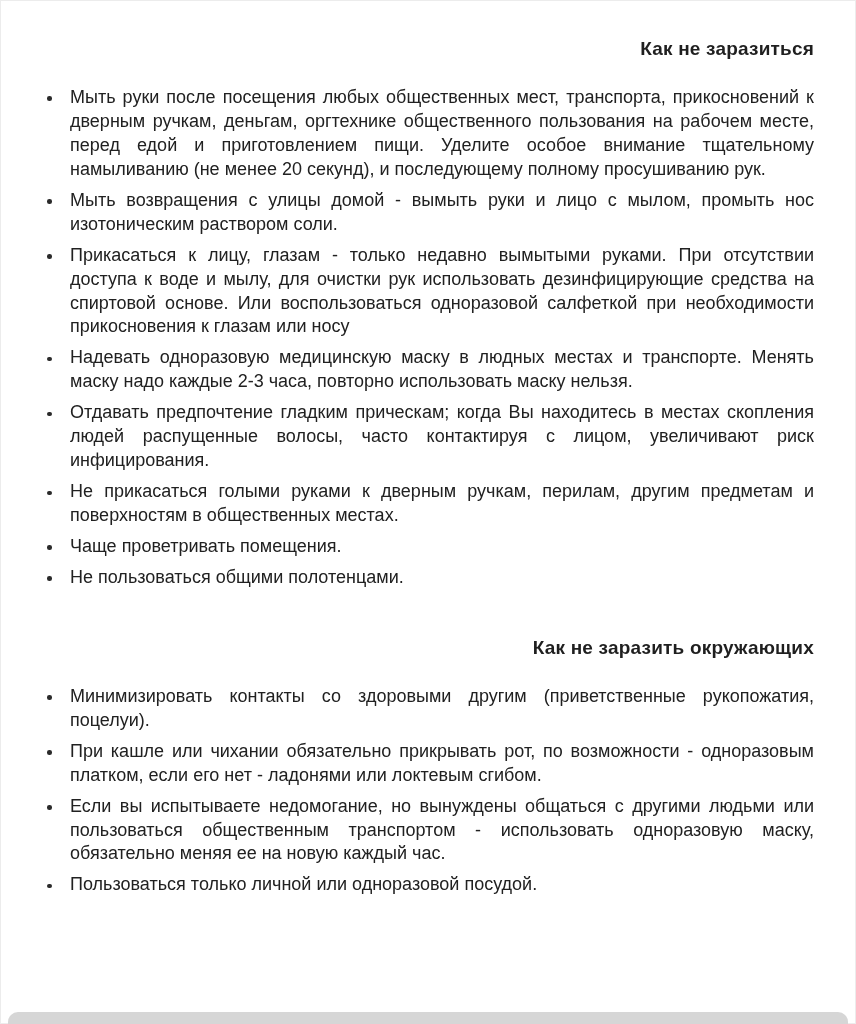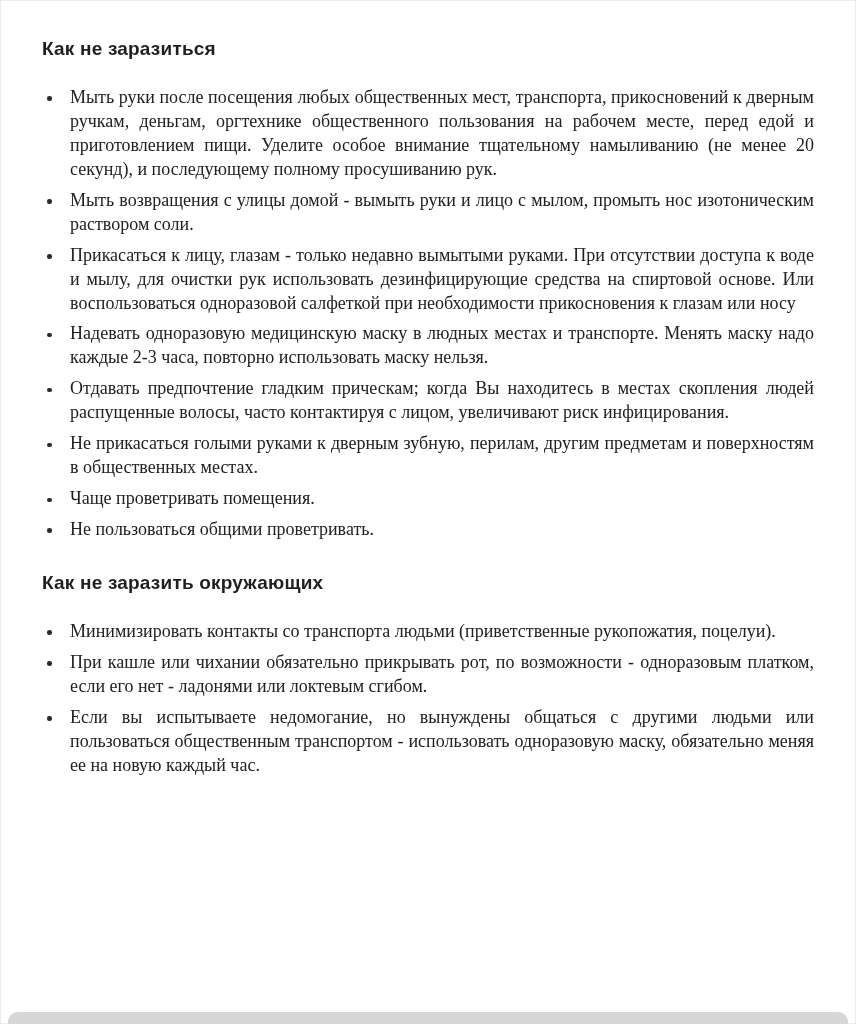--- a/index.html
+++ b/index.html
@@ -17,43 +17,42 @@
     }
     .page {
       position: absolute;
       inset: 0;
       background: #ffffff;
       box-shadow: inset 0 0 0 1px #ececec;
       padding: 26px 42px 0 42px;
       box-sizing: border-box;
     }
     .section-title {
-      text-align: left;
+      text-align: right;
       font-size: 19px;
       font-weight: 700;
       color: #1f1f1f;
       margin: 12px 0 26px 0;
       letter-spacing: 0.2px;
     }
     .section-title.second {
-      margin-top: 30px;
+      margin-top: 47px;
     }
     ul.bullet-list {
       list-style: none;
       margin: 0 0 10px 0;
       padding: 0 0 0 28px;
     }
     ul.bullet-list li {
       position: relative;
       text-align: justify;
       font-size: 18px;
       line-height: 1.33;
       margin-bottom: 7px;
       color: #212121;
-      font-family: Liberation Serif, serif;
     }
     ul.bullet-list li::before {
       content: "";
       position: absolute;
       left: -23px;
       top: 0.58em;
       width: 4.5px;
       height: 4.5px;
       border-radius: 50%;
       background: #2a2a2a;
@@ -74,28 +73,29 @@
 <div class="page">
 
   <h2 class="section-title">Как не заразиться</h2>
 
   <ul class="bullet-list">
       <li>Мыть руки после посещения любых общественных мест, транспорта, прикосновений к дверным ручкам, деньгам, оргтехнике общественного пользования на рабочем месте, перед едой и приготовлением пищи. Уделите особое внимание тщательному намыливанию (не менее 20 секунд), и последующему полному просушиванию рук.</li>
       <li>Мыть возвращения с улицы домой - вымыть руки и лицо с мылом, промыть нос изотоническим раствором соли.</li>
       <li>Прикасаться к лицу, глазам - только недавно вымытыми руками. При отсутствии доступа к воде и мылу, для очистки рук использовать дезинфицирующие средства на спиртовой основе. Или воспользоваться одноразовой салфеткой при необходимости прикосновения к глазам или носу</li>
       <li>Надевать одноразовую медицинскую маску в людных местах и транспорте. Менять маску надо каждые 2-3 часа, повторно использовать маску нельзя.</li>
       <li>Отдавать предпочтение гладким прическам; когда Вы находитесь в местах скопления людей распущенные волосы, часто контактируя с лицом, увеличивают риск инфицирования.</li>
-      <li>Не прикасаться голыми руками к дверным зубную, перилам, другим предметам и поверхностям в общественных местах.</li>
+      <li>Не прикасаться голыми руками к дверным ручкам, перилам, другим предметам и поверхностям в общественных местах.</li>
       <li>Чаще проветривать помещения.</li>
-      <li>Не пользоваться общими проветривать.</li>
+      <li>Не пользоваться общими полотенцами.</li>
     </ul>
 
   <h2 class="section-title second">Как не заразить окружающих</h2>
 
   <ul class="bullet-list">
-      <li>Минимизировать контакты со транспорта людьми (приветственные рукопожатия, поцелуи).</li>
+      <li>Минимизировать контакты со здоровыми другим (приветственные рукопожатия, поцелуи).</li>
       <li>При кашле или чихании обязательно прикрывать рот, по возможности - одноразовым платком, если его нет - ладонями или локтевым сгибом.</li>
       <li>Если вы испытываете недомогание, но вынуждены общаться с другими людьми или пользоваться общественным транспортом - использовать одноразовую маску, обязательно меняя ее на новую каждый час.</li>
+      <li>Пользоваться только личной или одноразовой посудой.</li>
     </ul>
 
   <div class="page-edge-bar"></div>
 
 </div>
 
 </body></html>

